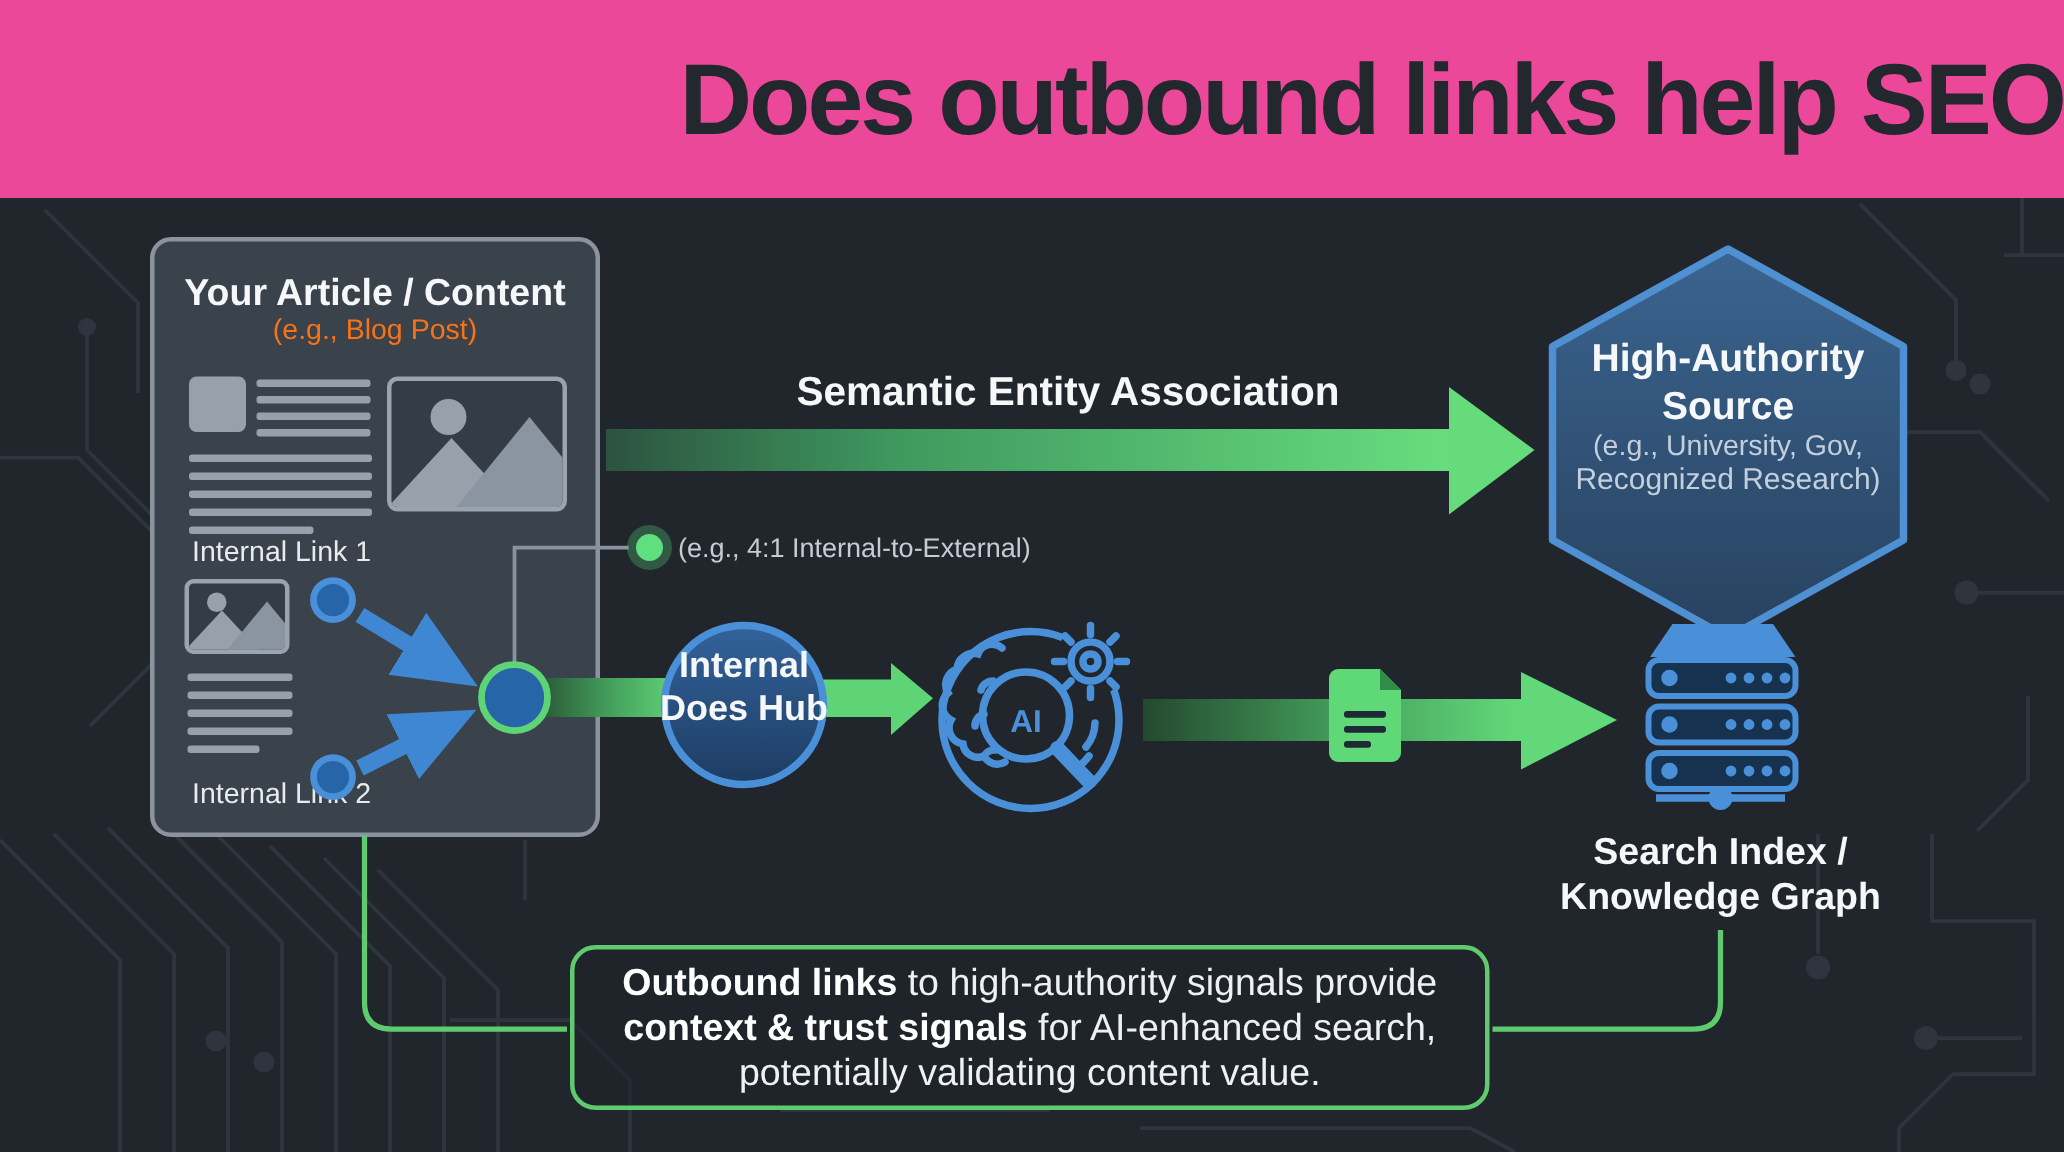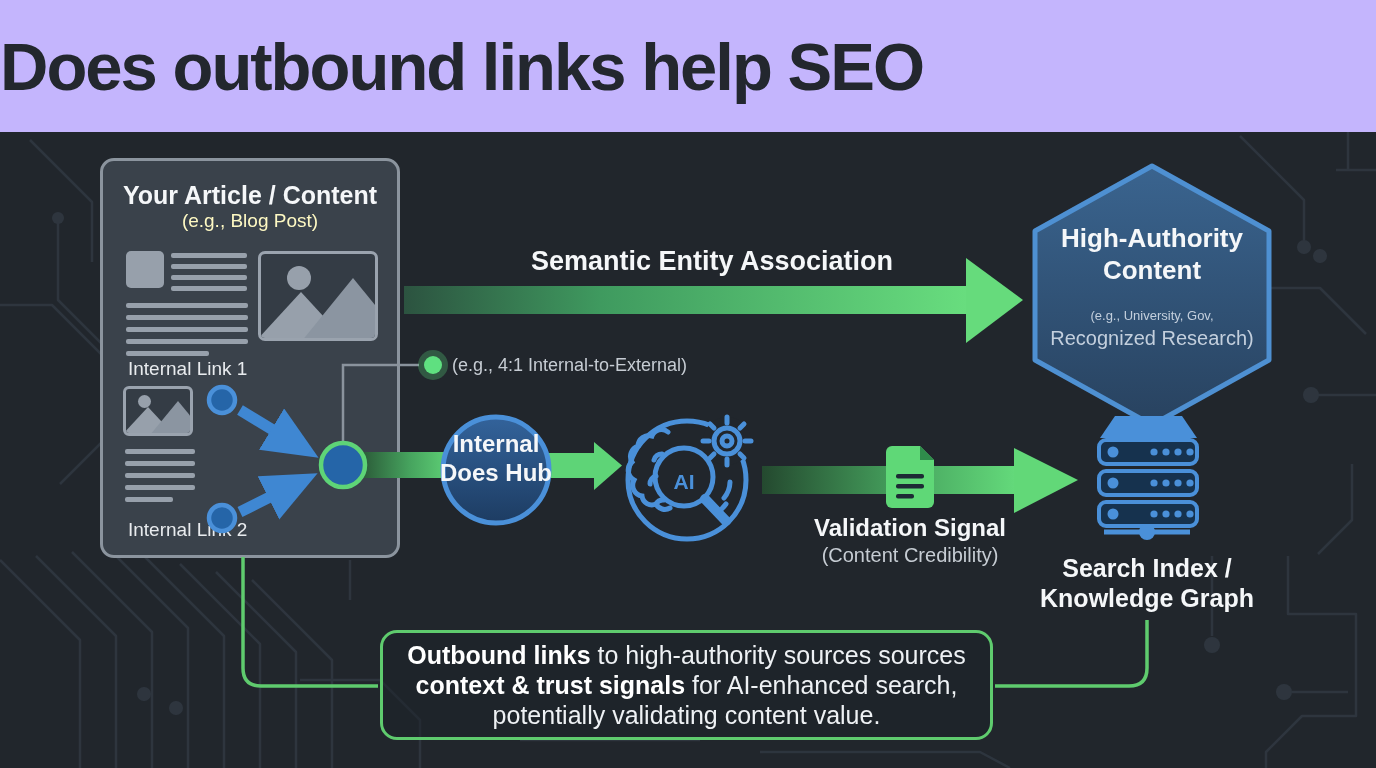--- a/index.html
+++ b/index.html
@@ -1,35 +1,35 @@
 <!DOCTYPE html>
 <html><head>
 <meta charset="utf-8">
 <style>
   html,body{margin:0;padding:0;background:#10141a;}
   .page{position:relative;width:1376px;height:768px;overflow:hidden;
         font-family:"Liberation Sans","DejaVu Sans",sans-serif;background:#21262c;}
   .abs{position:absolute;}
 
   
-  .header{position:absolute;left:0;top:0;width:1376px;height:132px;background:#c4b5fd;
-          display:flex;align-items:center;justify-content:flex-start;z-index:4;}
+  .header{position:absolute;left:0;top:0;width:1376px;height:132px;background:#ec4899;
+          display:flex;align-items:center;justify-content:flex-end;z-index:4;}
   .header h1{margin:0;font-size:67px;font-weight:700;color:#23272e;letter-spacing:-2px;}
 
   
   .body-bg{position:absolute;left:0;top:132px;width:1376px;height:636px;background:#21262c;z-index:0;}
   .circuit{position:absolute;left:0;top:0;z-index:1;pointer-events:none;}
 
   
   .card{position:absolute;left:100px;top:158px;width:300px;height:400px;background:#3a424b;
         border:3px solid #8b949e;border-radius:14px;box-sizing:border-box;z-index:2;}
   .card-title{position:absolute;left:0;top:20px;width:100%;text-align:center;
               font-size:25px;font-weight:700;color:#f5f7f9;}
   .card-sub{position:absolute;left:0;top:49px;width:100%;text-align:center;
-            font-size:19px;color:#fef9c3;}
+            font-size:19px;color:#f97316;}
   .mk{position:absolute;background:#97a0ab;border-radius:2px;}
   .mk-sq{left:23px;top:90px;width:38px;height:37px;border-radius:5px;}
   .mk-img{position:absolute;left:155px;top:90px;width:120px;height:90px;background:#343c45;
           border:3px solid #9aa3ae;border-radius:7px;box-sizing:border-box;overflow:hidden;}
   .mk-img2{position:absolute;left:20px;top:225px;width:70px;height:50px;background:#343c45;
            border:3px solid #9aa3ae;border-radius:6px;box-sizing:border-box;overflow:hidden;}
   .mk-sun{position:absolute;border-radius:50%;background:#97a0ab;}
   .mk-mtn{position:absolute;width:0;height:0;}
   .ill{position:absolute;font-size:19px;color:#e8ebee;}
 
@@ -263,36 +263,32 @@
   </div>
 
   <div class="clabel" style="left:496px;top:429px;font-size:24px;line-height:29px;">
     <div class="t-bold-w">Internal</div>
     <div class="t-bold-w">Does Hub</div>
   </div>
 
   <div class="clabel" style="left:684px;top:470px;font-size:21px;font-weight:700;color:#4a90d9;z-index:6;">AI</div>
 
 
-  <div class="clabel" style="left:910px;top:514px;">
-    <div class="t-bold-w" style="font-size:24px;">Validation Signal</div>
-    <div class="t-sub" style="font-size:20px;margin-top:2px;">(Content Credibility)</div>
-  </div>
 
   <div class="clabel" style="left:1152px;top:222px;font-size:26px;line-height:32px;">
     <div class="t-bold-w">High-Authority</div>
-    <div class="t-bold-w">Content</div>
-    <div style="font-size:13px;line-height:23px;color:#c3cfdd;margin-top:18px;">(e.g., University, Gov,</div>
+    <div class="t-bold-w">Source</div>
+    <div style="font-size:19px;line-height:23px;color:#c3cfdd;margin-top:0;">(e.g., University, Gov,</div>
     <div style="font-size:20px;line-height:23px;color:#c3cfdd;">Recognized Research)</div>
   </div>
 
   <div class="clabel" style="left:1147px;top:553px;font-size:25px;line-height:30px;">
     <div class="t-bold-w">Search Index /</div>
     <div class="t-bold-w">Knowledge Graph</div>
   </div>
 
   <div class="conclusion">
-    <div><b>Outbound links</b><span> to high-authority sources sources</span></div>
+    <div><b>Outbound links</b><span> to high-authority signals provide</span></div>
     <div><b>context &amp; trust signals</b><span> for AI-enhanced search,</span></div>
     <div>potentially validating content value.</div>
   </div>
 
 </div>
 
 </body></html>

